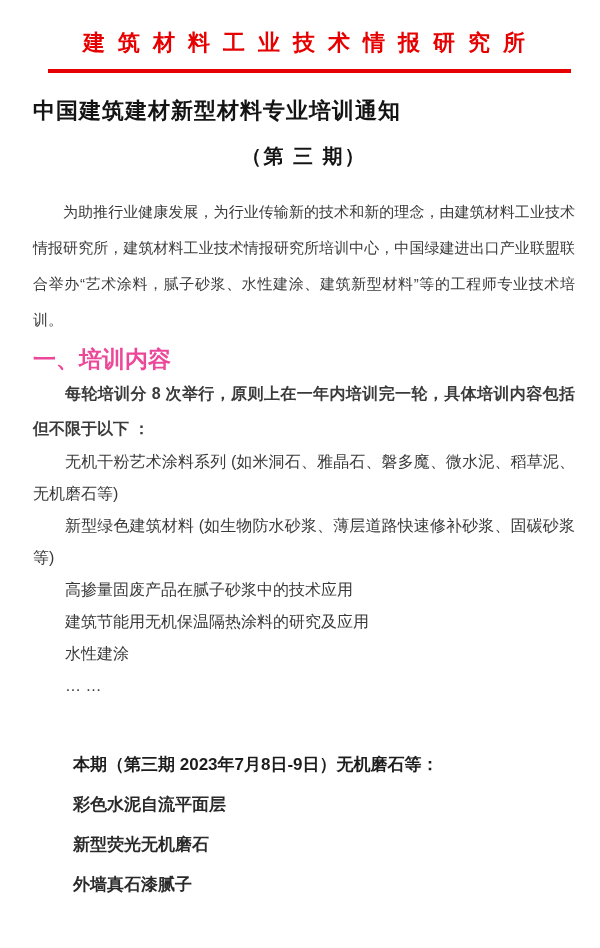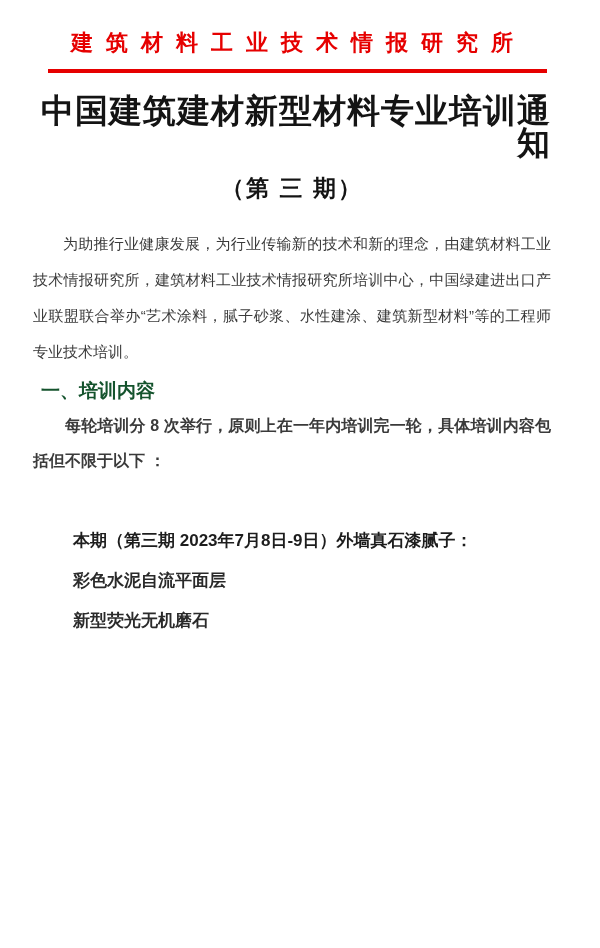--- a/index.html
+++ b/index.html
@@ -11,69 +11,69 @@
     width: 600px;
     height: 948px;
     overflow: hidden;
     font-family: "Liberation Sans", sans-serif;
     -webkit-font-smoothing: antialiased;
   }
   .page {
     box-sizing: border-box;
     width: 600px;
     height: 731px;
-    padding: 30px 49px 0 33px;
+    padding: 30px 25px 0 33px;
     background: #ffffff;
   }
   .institute {
     font-size: 22px;
     font-weight: 700;
     color: #e60000;
     text-align: center;
     letter-spacing: 13px;
     text-indent: 13px;
     line-height: 26px;
     white-space: nowrap;
   }
   .red-rule {
     height: 4px;
     background: #e60000;
     margin: 13px 4px 0 15px;
   }
   .title {
     margin: 22px 0 0 0;
-    font-size: 33px;
+    font-size: 22px;
     font-weight: 700;
     color: #141414;
-    text-align: right;
+    text-align: left;
     letter-spacing: 1px;
     line-height: 32px;
   }
   .session {
     margin-top: 15px;
-    font-size: 23px;
+    font-size: 20px;
     font-weight: 700;
     color: #141414;
     text-align: center;
     letter-spacing: 2px;
     line-height: 28px;
   }
   .intro {
     margin: 24px 0 0 0;
     font-size: 15px;
     line-height: 36px;
     color: #3a3a3a;
     text-indent: 2em;
     text-align: justify;
   }
   .section-heading {
-    margin: 9px 0 0 8px;
-    font-size: 19px;
+    margin: 9px 0 0 0;
+    font-size: 23px;
     font-weight: 700;
-    color: #14532d;
+    color: #ec4899;
     line-height: 24px;
   }
   .lead {
     margin: 5px 0 0 0;
     font-size: 16px;
     line-height: 35px;
     color: #3a3a3a;
     text-indent: 2em;
     text-align: justify;
     font-weight: bold;
@@ -113,22 +113,31 @@
   <h1 class="title">中国建筑建材新型材料专业培训通知</h1>
 
   <div class="session">（第 三 期）</div>
 
   <p class="intro">为助推行业健康发展，为行业传输新的技术和新的理念，由建筑材料工业技术情报研究所，建筑材料工业技术情报研究所培训中心，中国绿建进出口产业联盟联合举办“艺术涂料，腻子砂浆、水性建涂、建筑新型材料”等的工程师专业技术培训。</p>
 
   <h2 class="section-heading">一、培训内容</h2>
 
   <p class="lead">每轮培训分 8 次举行，原则上在一年内培训完一轮，具体培训内容包括但不限于以下 ：</p>
 
+  <div class="topic-list">
+    <p>无机干粉艺术涂料系列 (如米洞石、雅晶石、磐多魔、微水泥、稻草泥、无机磨石等)</p>
+    <p>新型绿色建筑材料 (如生物防水砂浆、薄层道路快速修补砂浆、固碳砂浆等)</p>
+    <p>高掺量固废产品在腻子砂浆中的技术应用</p>
+    <p>建筑节能用无机保温隔热涂料的研究及应用</p>
+    <p>水性建涂</p>
+    <p>… …</p>
+  </div>
 
-  <p class="session-head">本期（第三期 2023年7月8日-9日）外墙真石漆腻子：</p>
+  <p class="session-head">本期（第三期 2023年7月8日-9日）无机磨石等：</p>
 
   <div class="session-items">
     <p>彩色水泥自流平面层</p>
     <p>新型荧光无机磨石</p>
+    <p>外墙真石漆腻子</p>
 
   </div>
 
 </div>
 
 </body></html>

